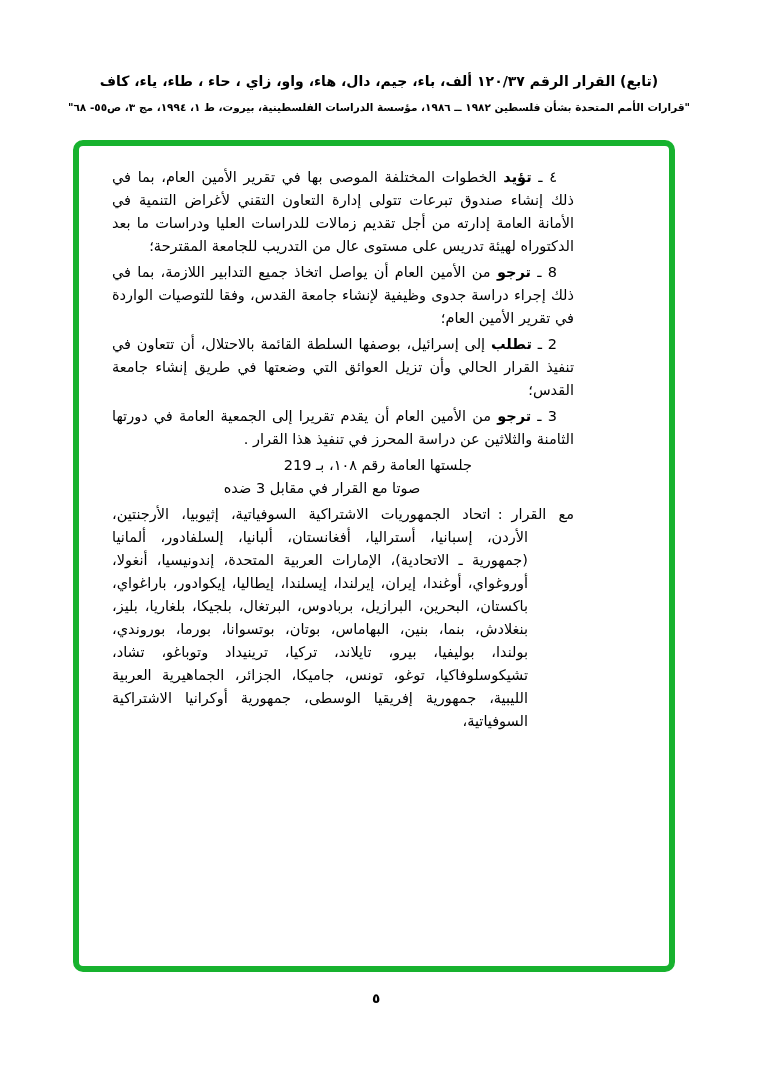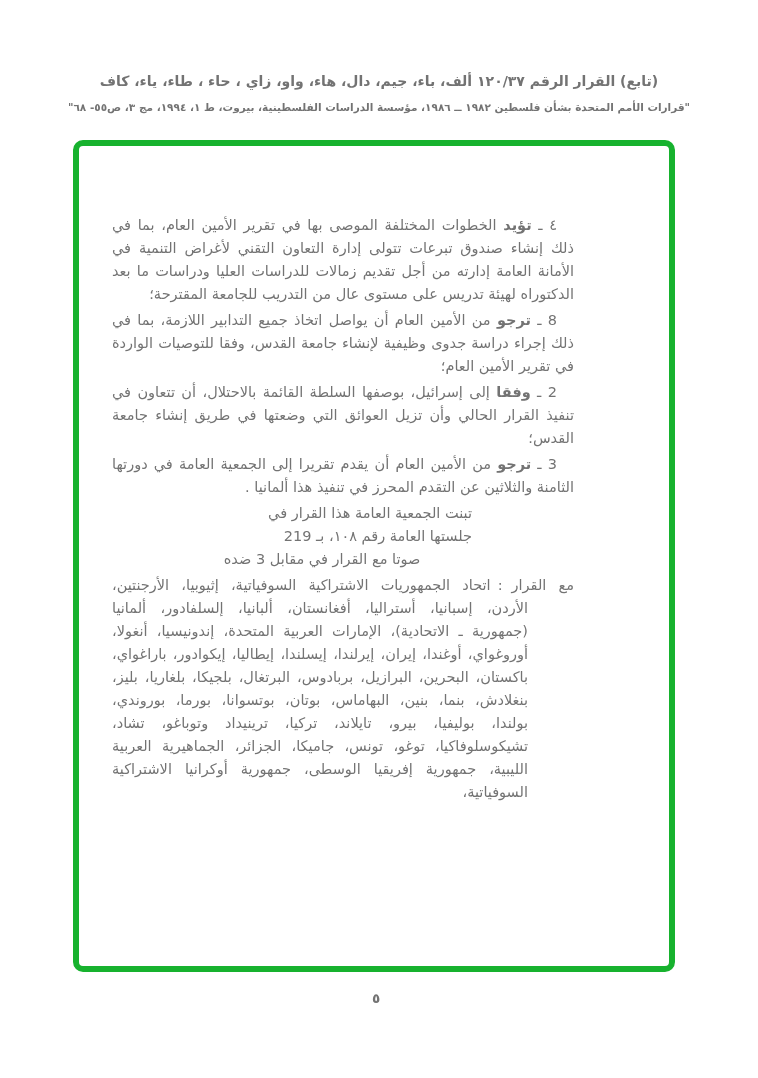--- a/index.html
+++ b/index.html
@@ -2,21 +2,21 @@
 <html><head>
 <meta charset="utf-8">
 <style>
   html,body { margin:0; padding:0; background:#e8e8e8; }
   .page {
     position:relative;
     width:758px; height:1078px;
     margin:0 auto;
     background:#ffffff;
     font-family:"DejaVu Sans", sans-serif;
-    color:#737373;
+    color:#000000;
     overflow:hidden;
   }
   
   .hdr1 {
     position:absolute; top:73px; left:40px; right:40px;
     direction:rtl; text-align:center;
     font-size:14px; font-weight:bold; white-space:nowrap;
   }
   .hdr2 {
     position:absolute; top:101px; left:30px; right:30px;
@@ -29,21 +29,21 @@
     position:absolute; left:73px; top:140px;
     width:602px; height:832px;
     border:6px solid #17b22e;
     border-radius:10px;
     box-sizing:border-box;
   }
   
   .body-col {
     position:absolute; left:112px; top:166px; width:462px;
     direction:rtl; text-align:justify;
-    font-size:14.5px; line-height:23px;margin-top:48px;
+    font-size:14.5px; line-height:23px;
   }
   .para { margin:0 0 3px 0; text-indent:17px; }
   .pnum { font-weight:normal; }
   .kw   { font-weight:bold; }
   
   .note { margin:3px 102px 3px 0; }
   .note-line { text-align:right; }
   .note-line:last-child { text-align:center; padding-left:60px; }
   
   .vote { margin-top:2px; padding-right:46px; text-indent:-46px; text-align:justify; }
@@ -74,32 +74,31 @@
     </p>
 
     <p class="para">
       <span class="pnum">8 ـ</span>
       <span class="kw">ترجو</span>
       <span>من الأمين العام أن يواصل اتخاذ جميع التدابير اللازمة، بما في ذلك إجراء دراسة جدوى وظيفية لإنشاء جامعة القدس، وفقا للتوصيات الواردة في تقرير الأمين العام؛</span>
     </p>
 
     <p class="para">
       <span class="pnum">2 ـ</span>
-      <span class="kw">وفقا</span>
+      <span class="kw">تطلب</span>
       <span>إلى إسرائيل، بوصفها السلطة القائمة بالاحتلال، أن تتعاون في تنفيذ القرار الحالي وأن تزيل العوائق التي وضعتها في طريق إنشاء جامعة القدس؛</span>
     </p>
 
     <p class="para">
       <span class="pnum">3 ـ</span>
       <span class="kw">ترجو</span>
-      <span>من الأمين العام أن يقدم تقريرا إلى الجمعية العامة في دورتها الثامنة والثلاثين عن التقدم المحرز في تنفيذ هذا ألمانيا .</span>
+      <span>من الأمين العام أن يقدم تقريرا إلى الجمعية العامة في دورتها الثامنة والثلاثين عن دراسة المحرز في تنفيذ هذا القرار .</span>
     </p>
 
     <div class="note">
-      <div class="note-line">تبنت الجمعية العامة هذا القرار في</div>
       <div class="note-line">جلستها العامة رقم ١٠٨، بـ 219</div>
       <div class="note-line">صوتا مع القرار في مقابل 3 ضده</div>
     </div>
 
     <div class="vote">
       <span class="vote-label">مع القرار</span><span class="colon">:</span><span>اتحاد الجمهوريات الاشتراكية السوفياتية، إثيوبيا، الأرجنتين، الأردن، إسبانيا، أستراليا، أفغانستان، ألبانيا، إلسلفادور، ألمانيا (جمهورية ـ الاتحادية)، الإمارات العربية المتحدة، إندونيسيا، أنغولا، أوروغواي، أوغندا، إيران، إيرلندا، إيسلندا، إيطاليا، إيكوادور، باراغواي، باكستان، البحرين، البرازيل، بربادوس، البرتغال، بلجيكا، بلغاريا، بليز، بنغلادش، بنما، بنين، البهاماس، بوتان، بوتسوانا، بورما، بوروندي، بولندا، بوليفيا، بيرو، تايلاند، تركيا، ترينيداد وتوباغو، تشاد، تشيكوسلوفاكيا، توغو، تونس، جاميكا، الجزائر، الجماهيرية العربية الليبية، جمهورية إفريقيا الوسطى، جمهورية أوكرانيا الاشتراكية السوفياتية،</span>
     </div>
 
   </div>
 

